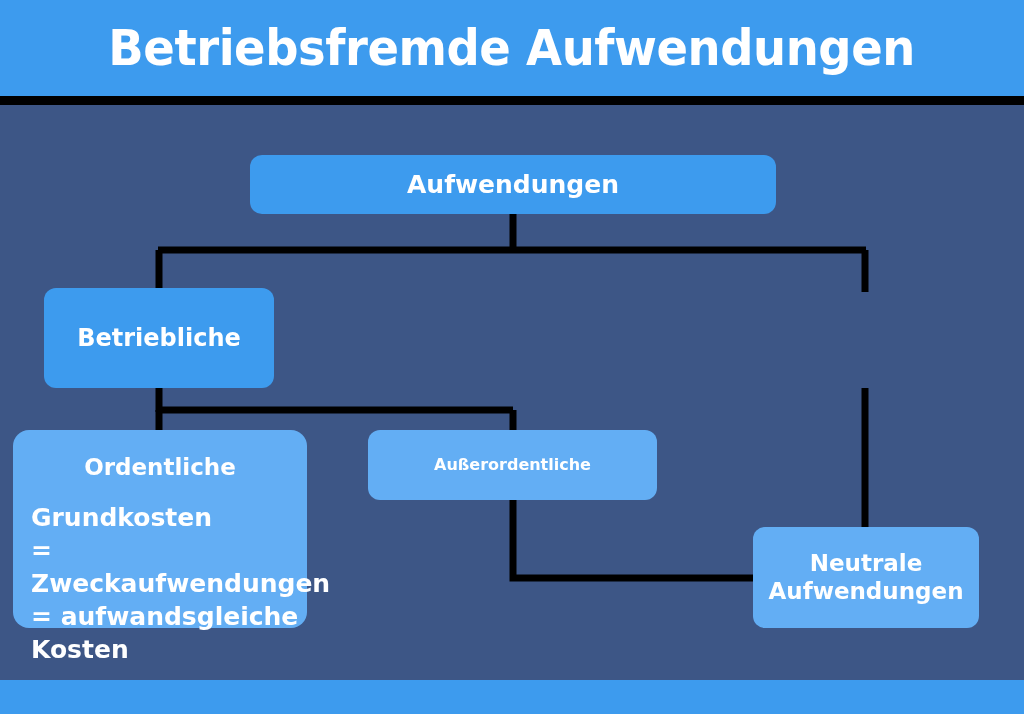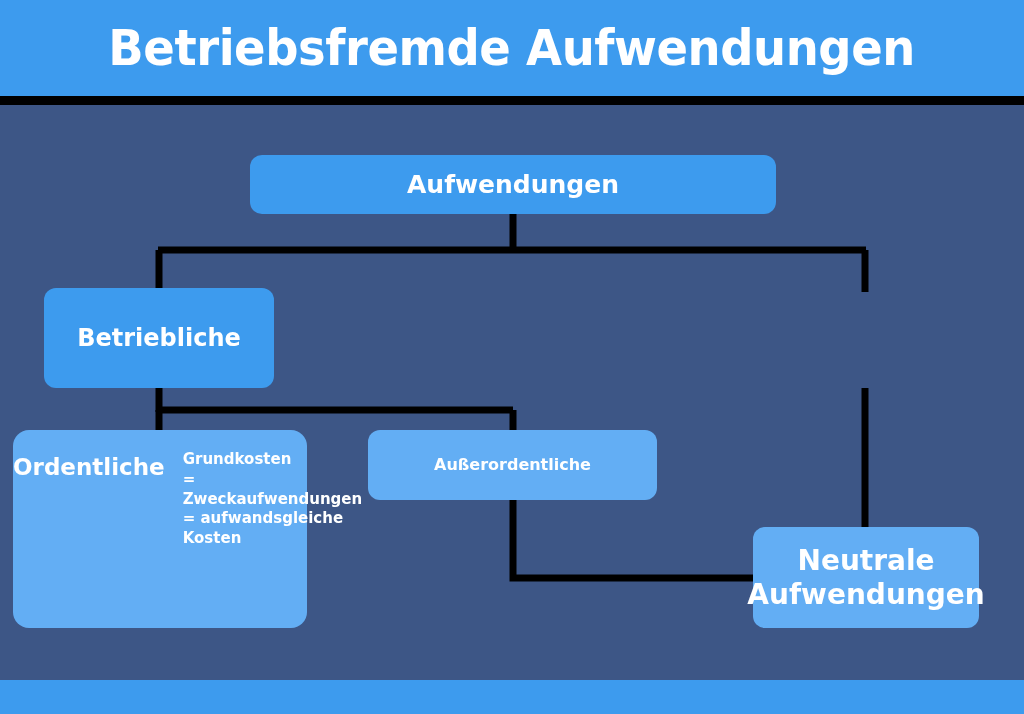--- a/index.html
+++ b/index.html
@@ -102,46 +102,46 @@
   }
   .node-betriebsfremde {
     left: 752px; top: 288px; width: 228px; height: 100px;
     font-size: 24px;
   }
   .node-ordentliche {
     left: 13px; top: 430px; width: 294px; height: 198px;
     border-radius: 16px;
     align-items: flex-start;
     justify-content: flex-start;
-    flex-direction: row;
+    flex-direction: column;
     padding: 0;
   }
   .ord-title {
     width: 100%;
     text-align: center;
     font-size: 23px;
     margin-top: 24px;
   }
   .ord-body {
     width: 100%;
     text-align: left;
-    font-size: 15px;
+    font-size: 25px;
     line-height: 1.32;
     padding-left: 18px;
     box-sizing: border-box;
     margin-top: 20px;
     white-space: pre-line;
   }
   .node-ausserordentliche {
     left: 368px; top: 430px; width: 289px; height: 70px;
     font-size: 16px;
   }
   .node-neutrale {
     left: 753px; top: 527px; width: 226px; height: 101px;
-    font-size: 28px;
+    font-size: 23px;
     white-space: pre-line;
   }
 
   
   .footer {
     position: absolute;
     left: 0;
     top: 680px;
     width: 1024px;
     height: 34px;

